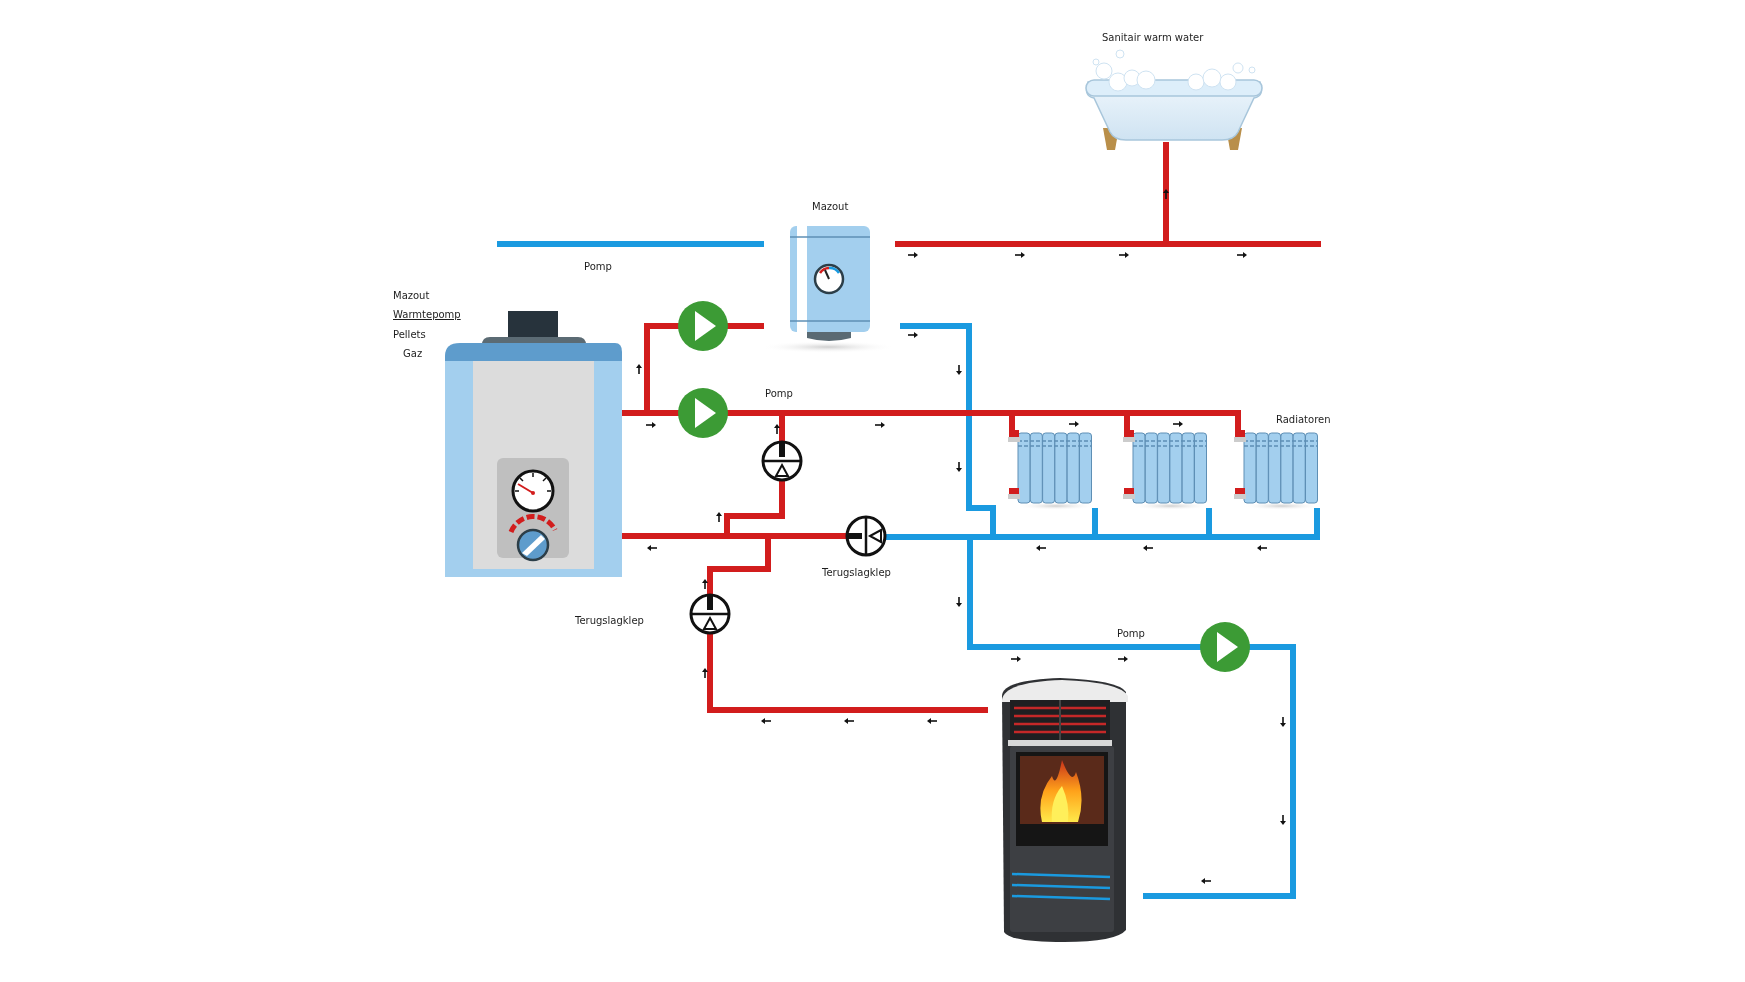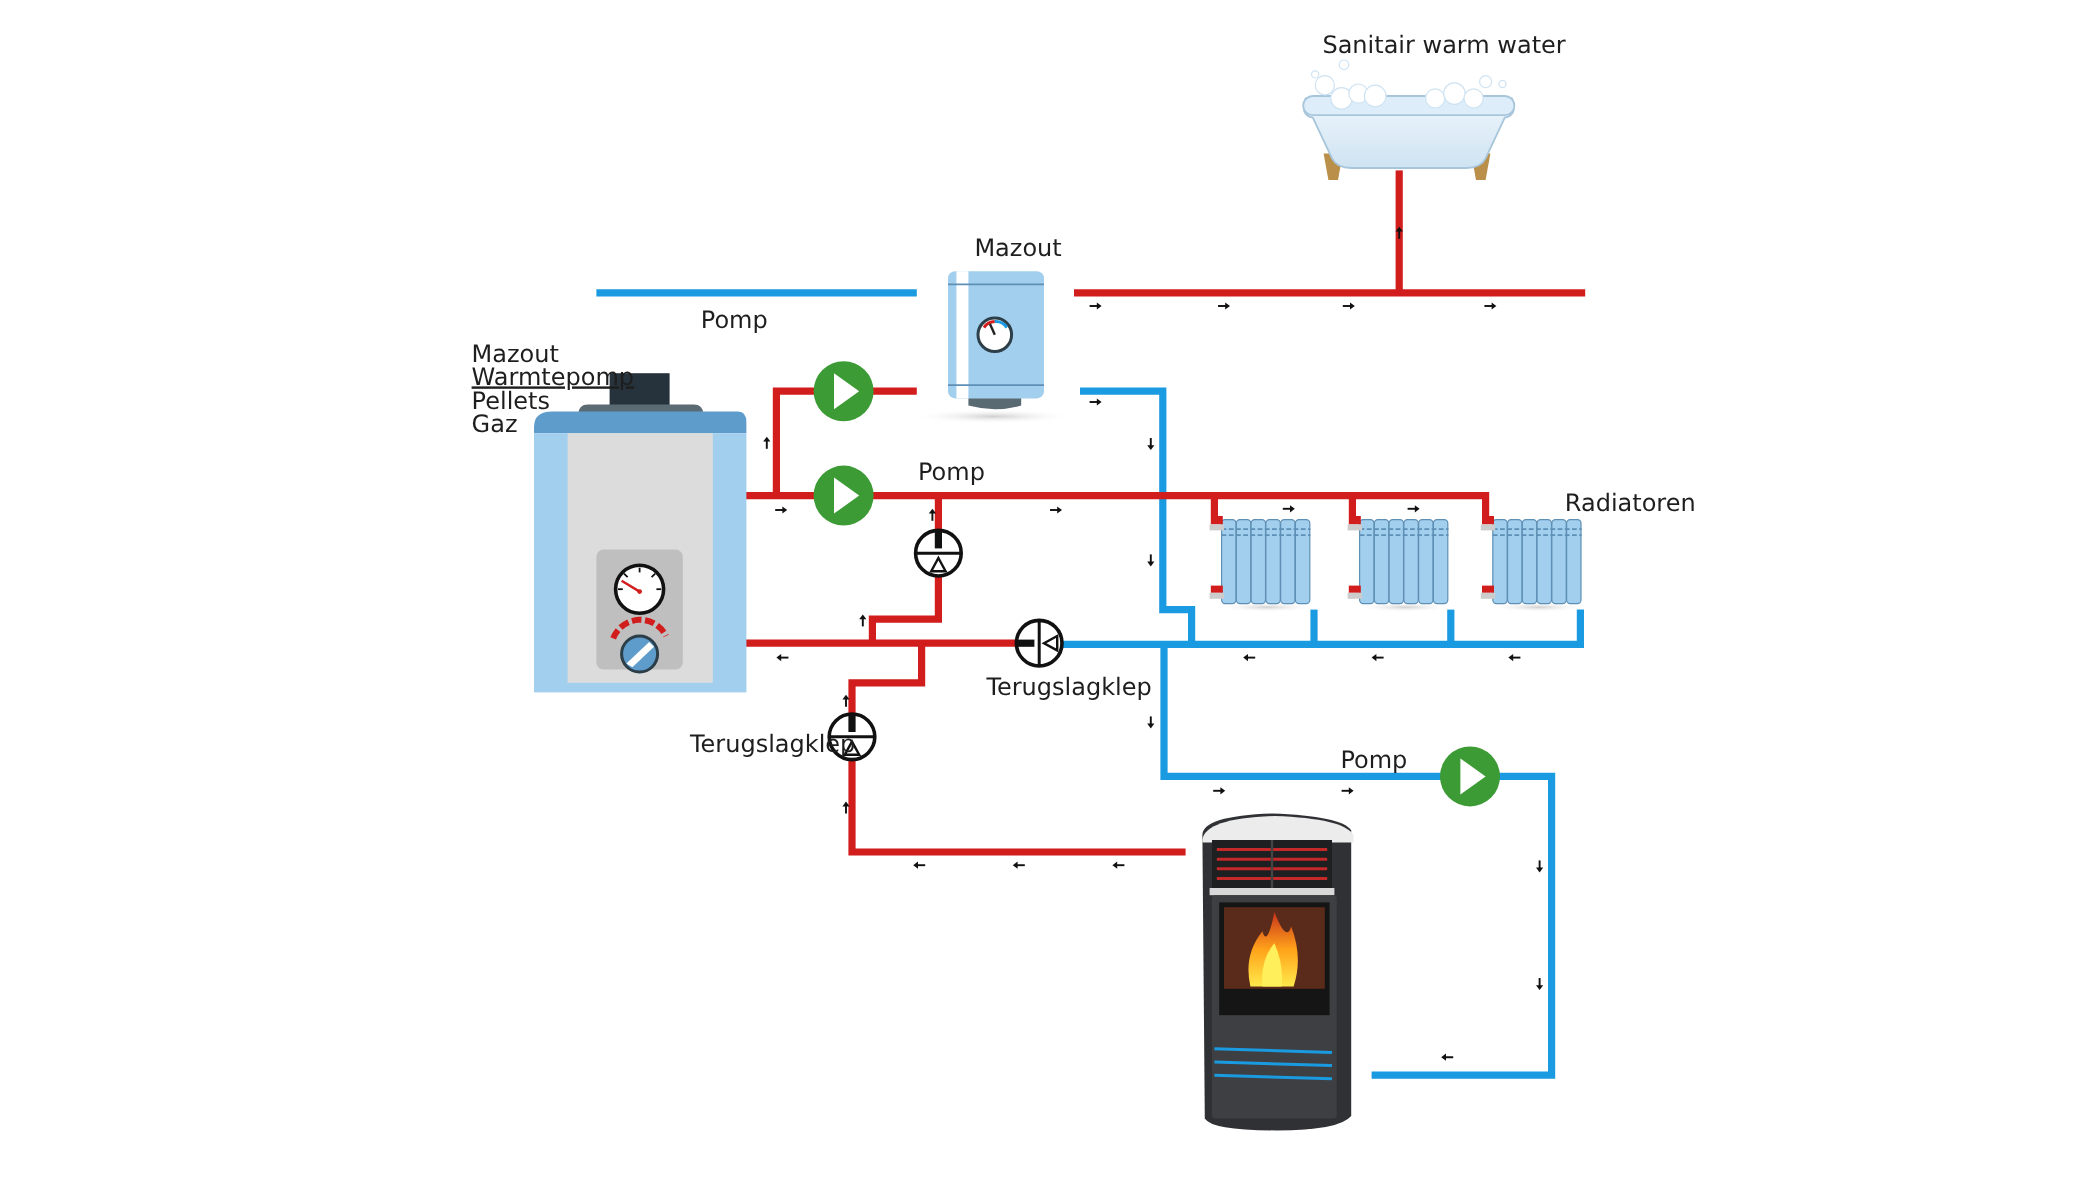--- a/index.html
+++ b/index.html
@@ -1,19 +1,19 @@
 <!DOCTYPE html>
 <html><head>
 <meta charset="utf-8">
 <style>
   html, body { margin:0; padding:0; background:#ffffff; }
   body { width:1745px; height:982px; position:relative; overflow:hidden;
          font-family:"DejaVu Sans", sans-serif; }
   #diagram { position:absolute; left:0; top:0; }
-  .lbl { position:absolute; font-family:"DejaVu Sans", sans-serif; font-size:20px;
+  .lbl { position:absolute; font-family:"DejaVu Sans", sans-serif; font-size:10px;
          color:#1e1e1e; white-space:nowrap; line-height:19px; }
 </style>
 </head>
 <body>
 
 <svg id="diagram" width="1745" height="982" viewBox="0 0 1745 982">
   <defs>
     <linearGradient id="tubGrad" x1="0" y1="0" x2="0" y2="1">
       <stop offset="0" stop-color="#eef6fc"></stop>
       <stop offset="1" stop-color="#cfe3f2"></stop>
@@ -335,21 +335,21 @@
         <path d="M870 536 L881 530 L881 542 Z" fill="none" stroke="#111" stroke-width="2"></path>
       </g>
     </g>
 </svg>
 
 <div class="lbl" style="left:1102px; top:28px;">Sanitair warm water</div>
 <div class="lbl" style="left:812px; top:197px;">Mazout</div>
 <div class="lbl" style="left:584px; top:257px;">Pomp</div>
 <div class="lbl" style="left:765px; top:384px;">Pomp</div>
 <div class="lbl" style="left:1117px; top:624px;">Pomp</div>
-<div class="lbl" style="left:1276px; top:410px;margin-left:28px;">Radiatoren</div>
+<div class="lbl" style="left:1276px; top:410px;">Radiatoren</div>
 <div class="lbl" style="left:822px; top:563px;">Terugslagklep</div>
 <div class="lbl" style="left:575px; top:611px;">Terugslagklep</div>
 <div>
   <div class="lbl" style="left:393px; top:286px;">Mazout</div>
   <div class="lbl" style="left:393px; top:305px;text-decoration:underline;">Warmtepomp</div>
   <div class="lbl" style="left:393px; top:325px;">Pellets</div>
-  <div class="lbl" style="left:393px; top:344px;text-align:center;">Gaz</div>
+  <div class="lbl" style="left:403px; top:344px;text-align:center;">Gaz</div>
 </div>
 
 </body></html>

